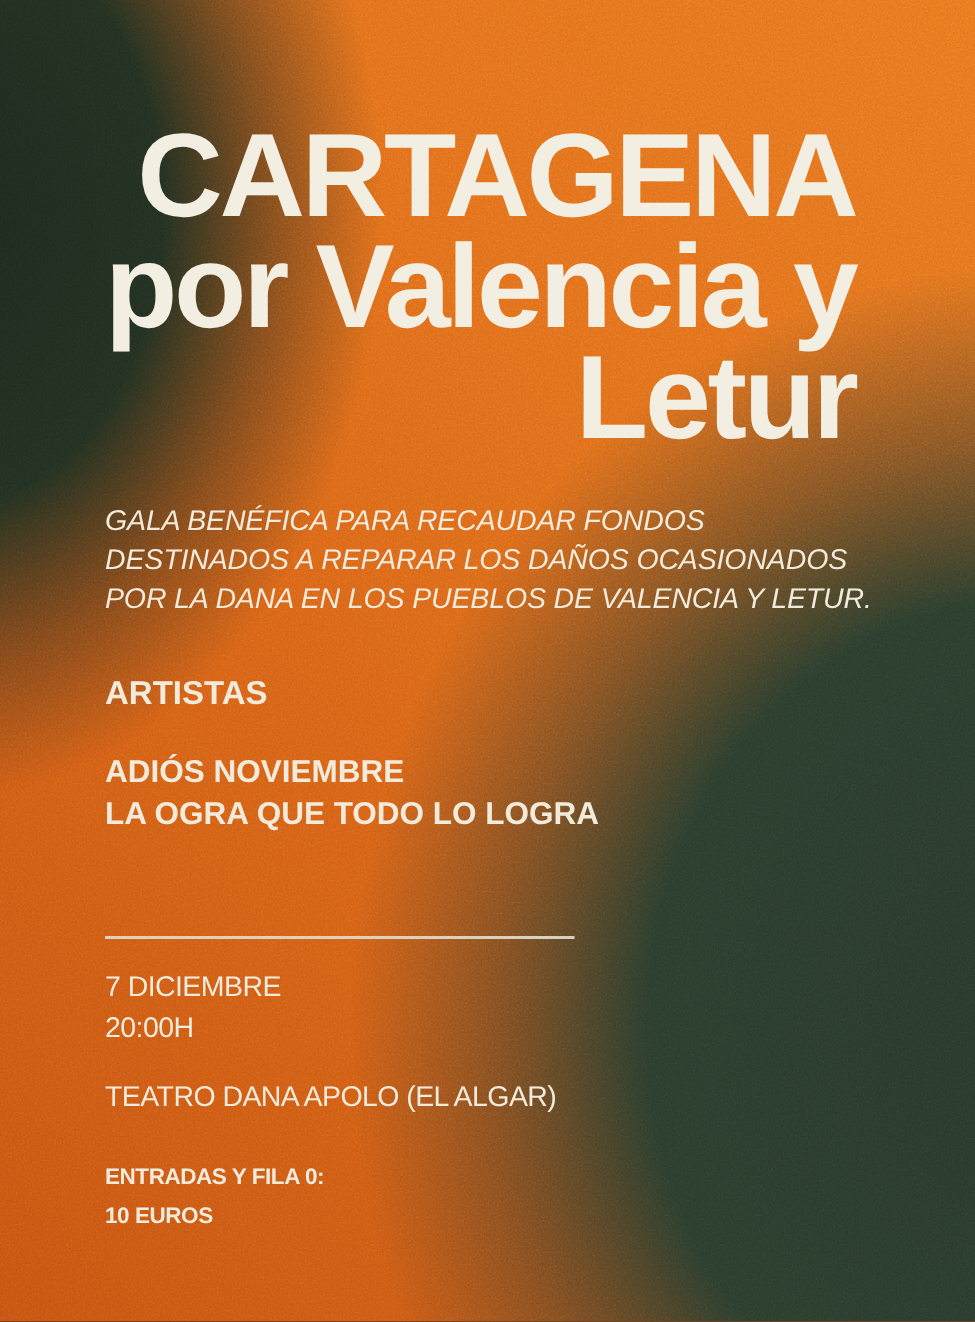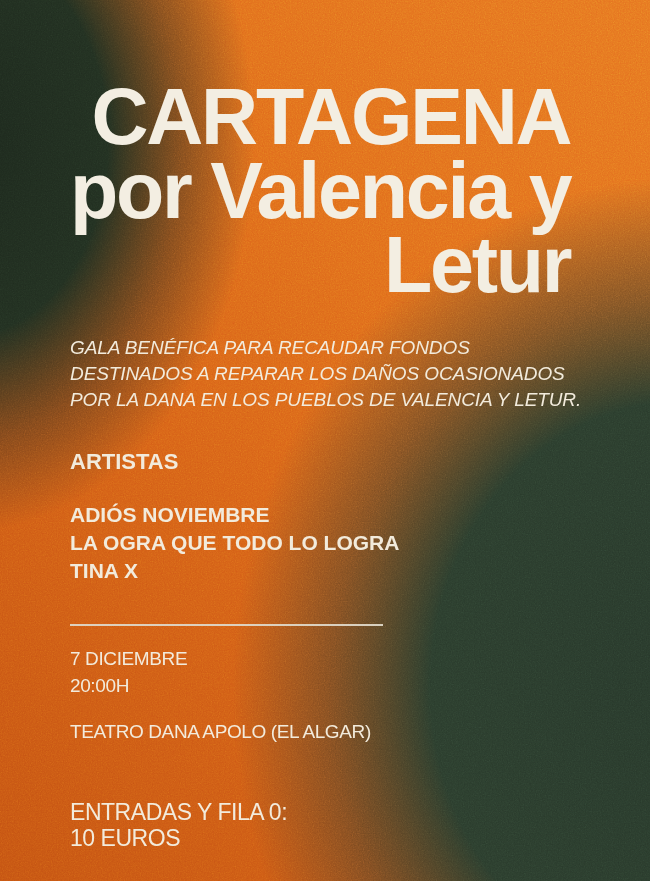--- a/index.html
+++ b/index.html
@@ -76,24 +76,24 @@
     letter-spacing: -0.02em;
   }
   .venue-line {
     top: 718px;
     font-size: 19px;
     line-height: 27px;
     font-weight: 500;
     letter-spacing: -0.02em;
   }
   .tickets {
-    top: 799px;
-    font-size: 23px;
+    top: 772px;
+    font-size: 15px;
     line-height: 26px;
-    font-weight: 400;
+    font-weight: 700;
     letter-spacing: -0.02em;
   }
 </style>
 </head>
 <body>
 
 <div class="poster">
 
   <svg class="grain" width="650" height="881" xmlns="http://www.w3.org/2000/svg">
     <filter id="grainFilter" x="0" y="0" width="100%" height="100%">
@@ -113,21 +113,20 @@
     <div>GALA BENÉFICA PARA RECAUDAR FONDOS</div>
     <div>DESTINADOS A REPARAR LOS DAÑOS OCASIONADOS</div>
     <div>POR LA DANA EN LOS PUEBLOS DE VALENCIA Y LETUR.</div>
   </div>
 
   <div class="block artists-heading">ARTISTAS</div>
 
   <div class="block artists">
     <div>ADIÓS NOVIEMBRE</div>
     <div>LA OGRA QUE TODO LO LOGRA</div>
-    <div>TINA X</div>
   </div>
 
   <div class="divider"></div>
 
   <div class="block schedule">
     <div>7 DICIEMBRE</div>
     <div>20:00H</div>
   </div>
 
   <div class="block venue-line">TEATRO DANA APOLO (EL ALGAR)</div>

